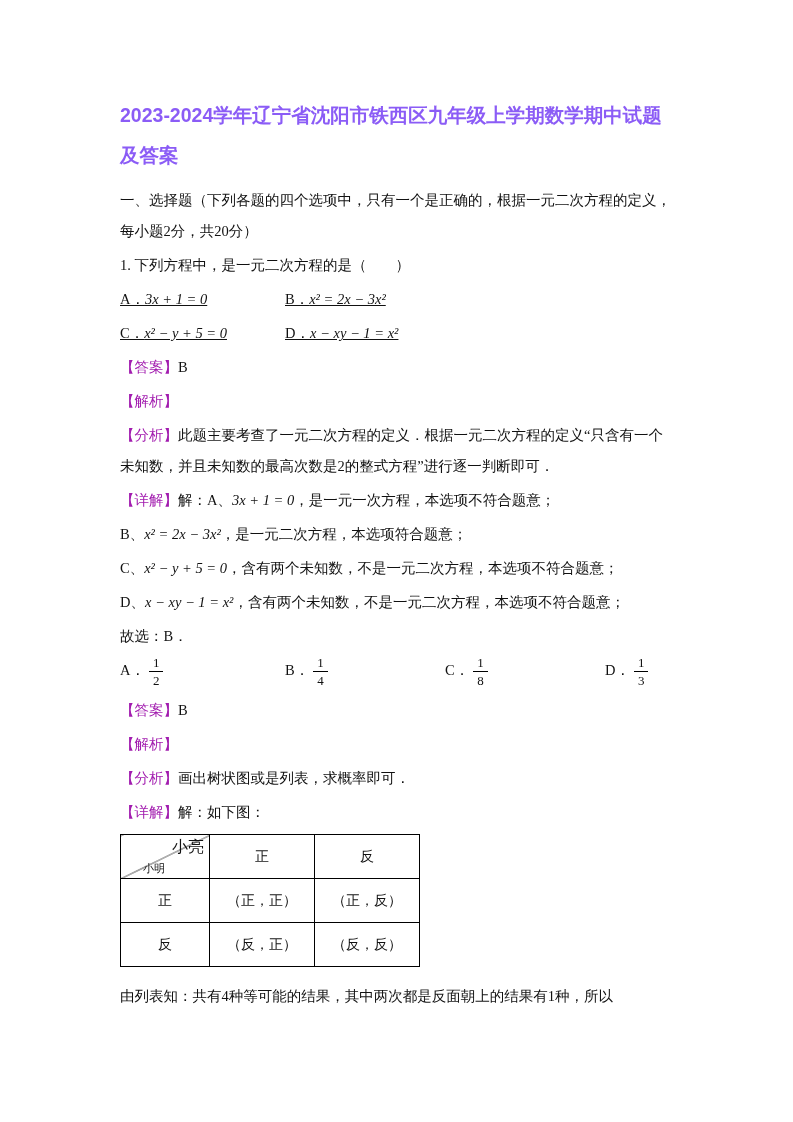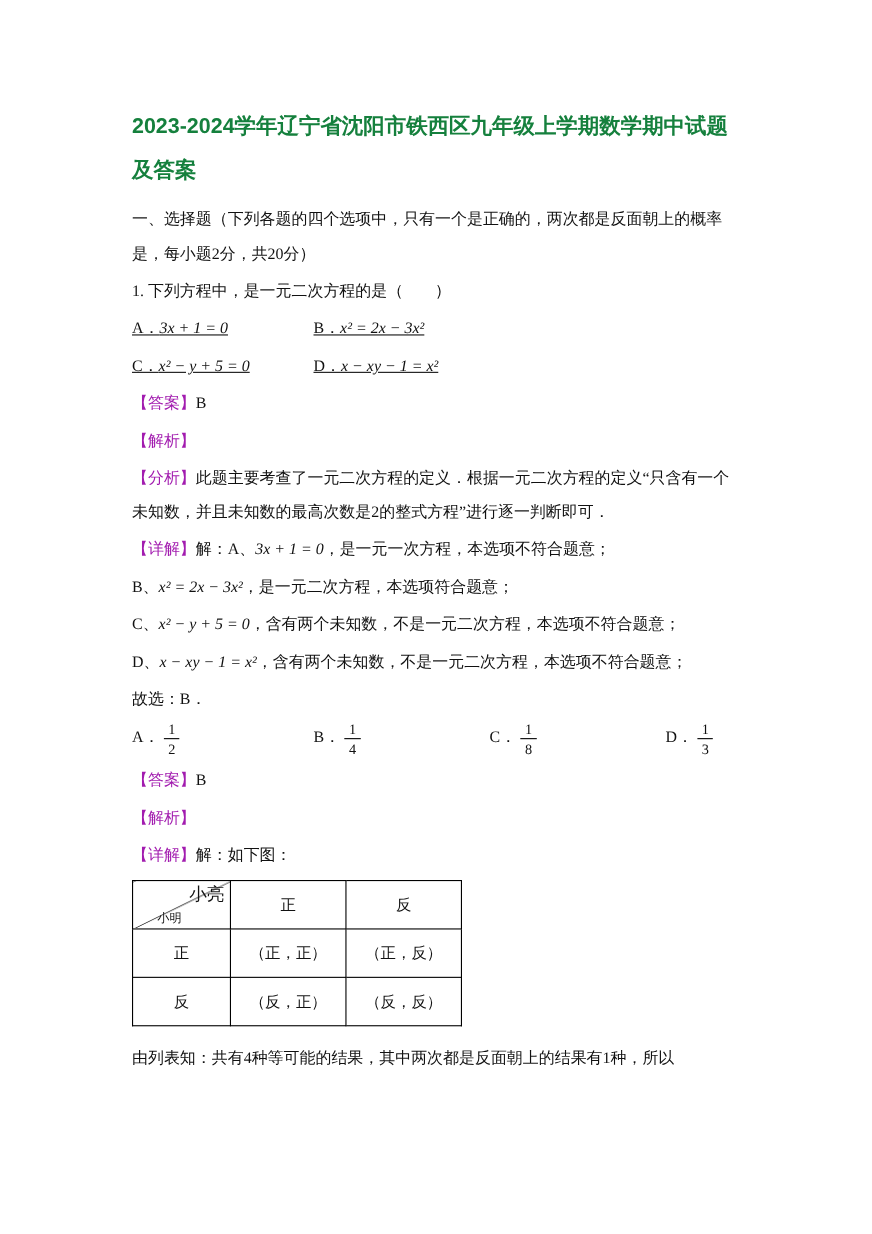--- a/index.html
+++ b/index.html
@@ -3,21 +3,21 @@
 <meta charset="utf-8">
 <style>
   html,body{margin:0;padding:0;background:#e8e8e8;}
   .page{
     width:793px;height:1122px;background:#ffffff;box-sizing:border-box;
     padding:95px 116px 30px 120px;overflow:hidden;position:relative;
     font-family:"Liberation Serif","DejaVu Serif",serif;color:#111;
   }
   .title{
     font-family:"Liberation Sans","DejaVu Sans",sans-serif;
-    font-size:19.5px;font-weight:bold;line-height:40px;margin:0 0 10px 0;color:#15803d;
+    font-size:19.5px;font-weight:bold;line-height:40px;margin:0 0 10px 0;color:#8b5cf6;
   }
   .para{font-size:14.5px;line-height:31px;margin:0 0 3px 0;}
   .blue{color:#a21caf;}
   .math{font-family:"Liberation Serif","DejaVu Serif",serif;font-style:italic;}
   .opts2{display:grid;grid-template-columns:165px 1fr;font-size:14.5px;line-height:31px;margin:0 0 3px 0;text-decoration:underline;}
   .opts4{display:grid;grid-template-columns:165px 160px 160px 1fr;font-size:14.5px;align-items:center;margin:4px 0 8px 0;}
   .opt{white-space:nowrap;}
   .frac{display:inline-flex;flex-direction:column;align-items:center;vertical-align:middle;margin-left:4px;line-height:1;}
   .frac .num{font-size:13px;padding:0 4px 2px 4px;border-bottom:1px solid #000;}
   .frac .den{font-size:13px;padding:2px 4px 0 4px;}
@@ -36,21 +36,21 @@
   .corner-top{position:absolute;top:2px;right:5px;font-size:16px;}
   .corner-bottom{position:absolute;bottom:2px;left:22px;font-size:11px;}
 </style>
 </head>
 <body>
 
 <div class="page">
 
   <h1 class="title">2023-2024学年辽宁省沈阳市铁西区九年级上学期数学期中试题及答案</h1>
 
-  <p class="para">一、选择题（下列各题的四个选项中，只有一个是正确的，两次都是反面朝上的概率是，每小题2分，共20分）</p>
+  <p class="para">一、选择题（下列各题的四个选项中，只有一个是正确的，根据一元二次方程的定义，每小题2分，共20分）</p>
 
   <p class="para">1. 下列方程中，是一元二次方程的是（　　）</p>
 
   <div class="opts2">
     <span class="opt"><span>A．</span><span class="math">3x + 1 = 0</span></span>
     <span class="opt"><span>B．</span><span class="math">x² = 2x − 3x²</span></span>
   </div>
   <div class="opts2">
     <span class="opt"><span>C．</span><span class="math">x² − y + 5 = 0</span></span>
     <span class="opt"><span>D．</span><span class="math">x − xy − 1 = x²</span></span>
@@ -89,20 +89,21 @@
     <span class="opt"><span>D．</span><span class="frac">
           <span class="num">1</span>
           <span class="den">3</span>
         </span></span>
   </div>
 
   <p class="para"><span class="blue">【答案】</span><span>B</span></p>
 
   <p class="para"><span class="blue">【解析】</span></p>
 
+  <p class="para"><span class="blue">【分析】</span><span>画出树状图或是列表，求概率即可．</span></p>
 
   <p class="para"><span class="blue">【详解】</span><span>解：如下图：</span></p>
 
   <table class="grid">
     <tbody>
         <tr>
       <td class="c1 corner">
         <span class="corner-top">小亮</span>
         <span class="corner-bottom">小明</span>
       </td>

